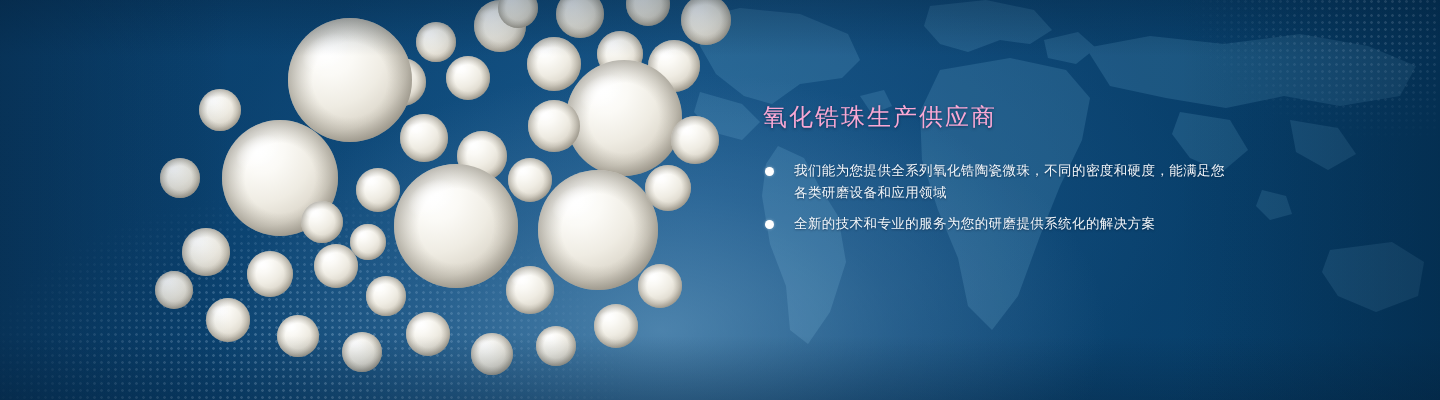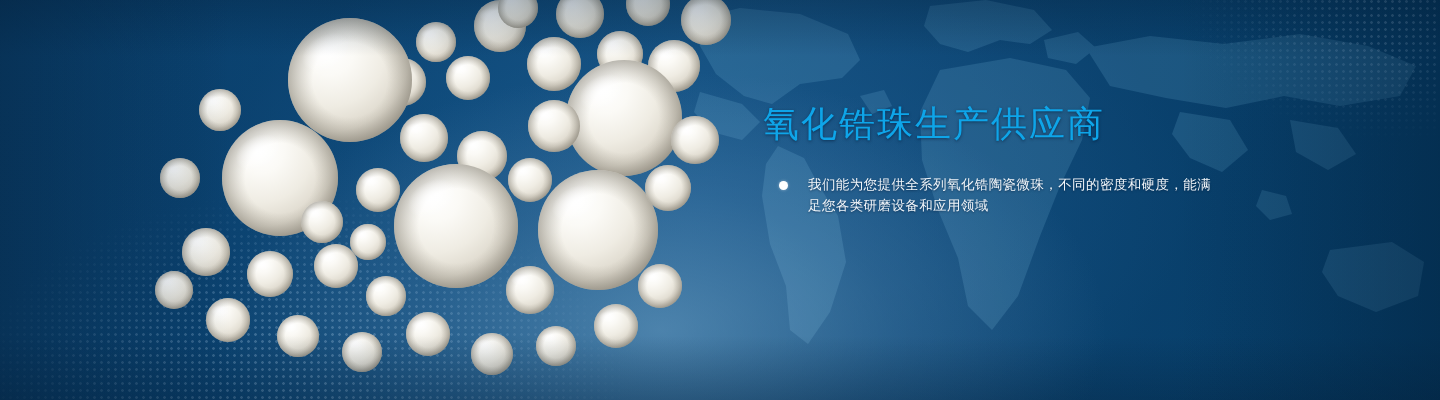--- a/index.html
+++ b/index.html
@@ -66,29 +66,29 @@
   .beads svg{width:100%;height:100%;display:block;}
 
   
   .copy{
     position:absolute;
     left:763px; top:104px;
     width:470px;
   }
   .headline{
     margin:0 0 30px 0;
-    font-size:36px;
+    font-size:24px;
     line-height:1.1;
     font-weight:400;
     letter-spacing:2px;
-    color:#0ea5e9;
+    color:#f9a8d4;
     text-shadow:0 1px 3px rgba(0,20,45,.55);
     white-space:nowrap;
   }
-  .bullets{list-style:none;margin:16px;padding:0;}
+  .bullets{list-style:none;margin:2px;padding:0;}
   .bullet{
     position:relative;
     padding-left:29px;
     margin-bottom:9px;
     font-size:13.5px;
     line-height:1.62;
     letter-spacing:.4px;
     color:#f2f6fa;
     text-shadow:0 1px 2px rgba(0,20,45,.5);
   }
@@ -381,16 +381,20 @@
 
   <div class="bg-vignette"></div>
 
   <div class="copy">
     <h1 class="headline">氧化锆珠生产供应商</h1>
     <ul class="bullets">
       <li class="bullet">
         <span class="dot"></span>
         <span>我们能为您提供全系列氧化锆陶瓷微珠，不同的密度和硬度，能满足您各类研磨设备和应用领域</span>
       </li>
+      <li class="bullet">
+        <span class="dot"></span>
+        <span>全新的技术和专业的服务为您的研磨提供系统化的解决方案</span>
+      </li>
     </ul>
   </div>
 
 </div>
 
 </body></html>

